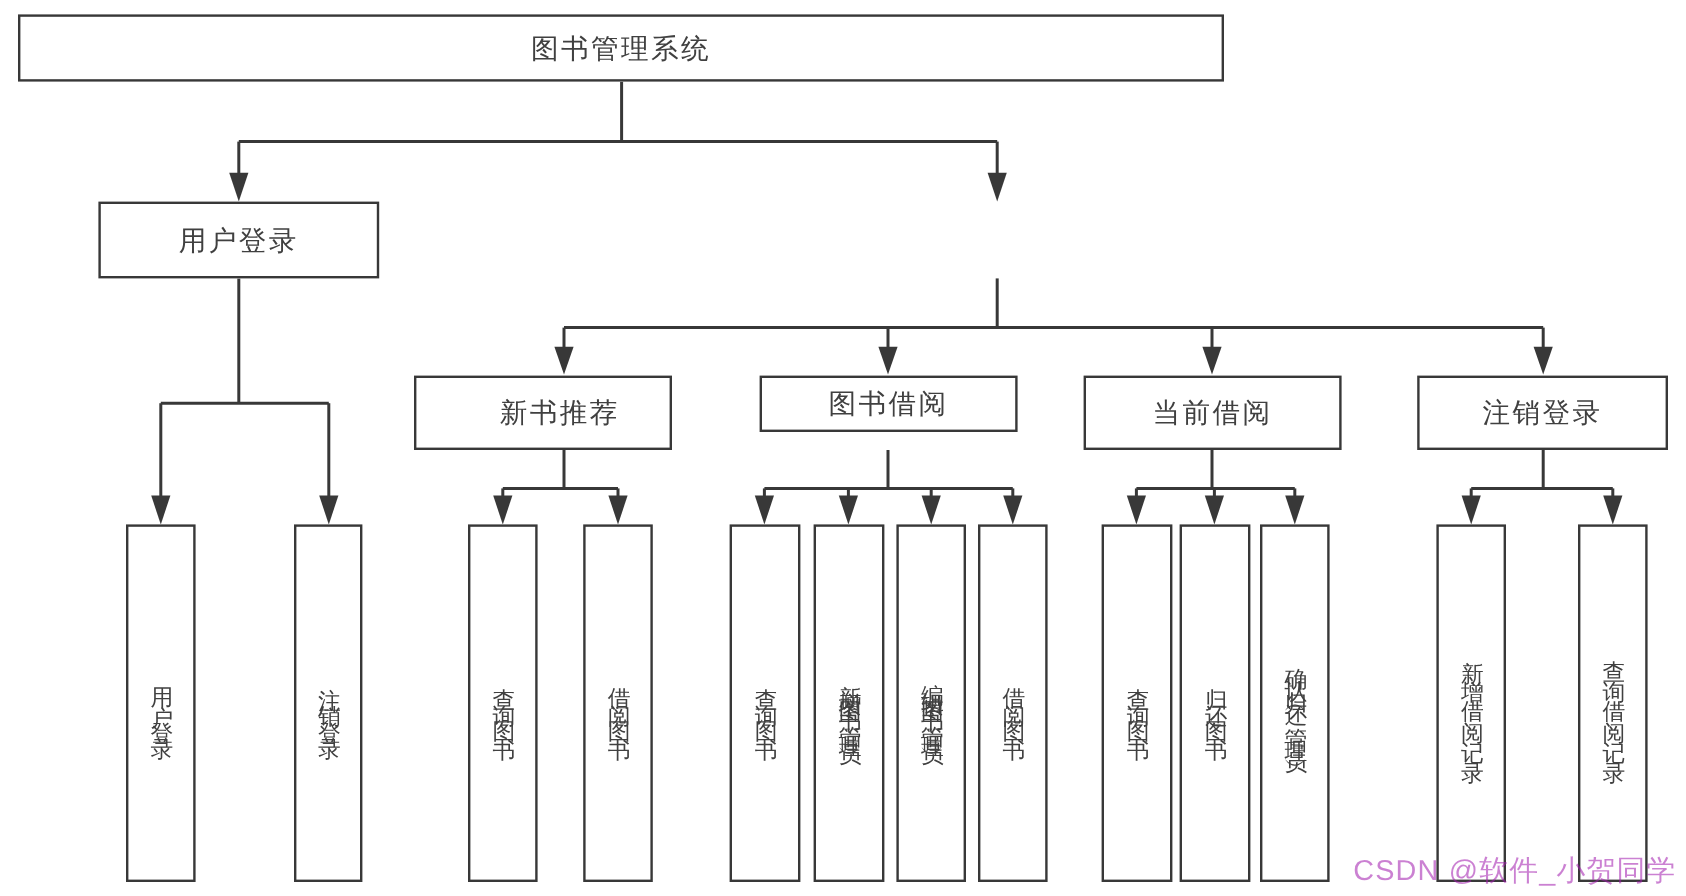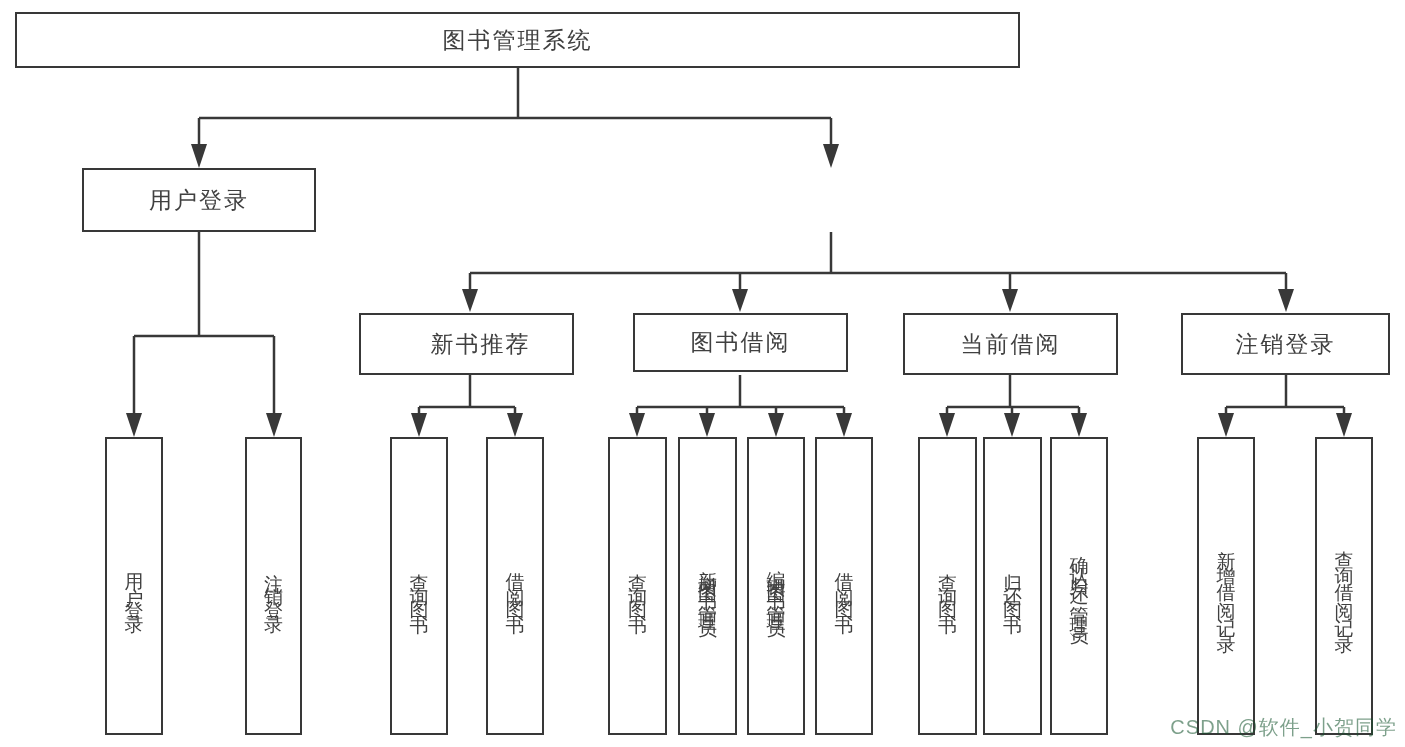--- a/index.html
+++ b/index.html
@@ -44,22 +44,22 @@
     white-space: nowrap;
   }
   .ls4 .lbl { letter-spacing: 14px; }
   .ls6 .lbl { letter-spacing: 17px; }
   .ls8 .lbl { letter-spacing: 10px; }
   .ls9 .lbl { letter-spacing: 7px; }
   #watermark {
     position: absolute;
     right: 8px;
     bottom: 6px;
-    font-size: 20px;
-    color: #14532d;
+    font-size: 24px;
+    color: #a21caf;
     opacity: 0.55;
     z-index: 3;
     letter-spacing: 1px;
     white-space: nowrap;
   }
 </style>
 </head>
 <body>
 
 <div id="canvas">
@@ -131,24 +131,24 @@
   </svg>
 
   <div class="box" style="left:15px; top:12px; width:1005px; height:56px;">
     <span class="lbl">图书管理系统</span>
   </div>
 
   <div class="box" style="left:82px; top:168px; width:234px; height:64px;">
     <span class="lbl">用户登录</span>
   </div>
 
-  <div class="box" style="left:359px; top:313px; width:215px; height:62px;padding-left:28px;">
+  <div class="box" style="left:345px; top:313px; width:215px; height:62px;padding-left:28px;">
     <span class="lbl">新书推荐</span>
   </div>
-  <div class="box" style="left:633px; top:313px; width:215px; height:59px;">
+  <div class="box" style="left:633px; top:313px; width:215px; height:47px;">
     <span class="lbl">图书借阅</span>
   </div>
   <div class="box" style="left:903px; top:313px; width:215px; height:62px;">
     <span class="lbl">当前借阅</span>
   </div>
   <div class="box" style="left:1181px; top:313px; width:209px; height:62px;">
     <span class="lbl">注销登录</span>
   </div>
 
   <div class="box v ls4" style="left:105px; top:437px; width:58px; height:298px;">

